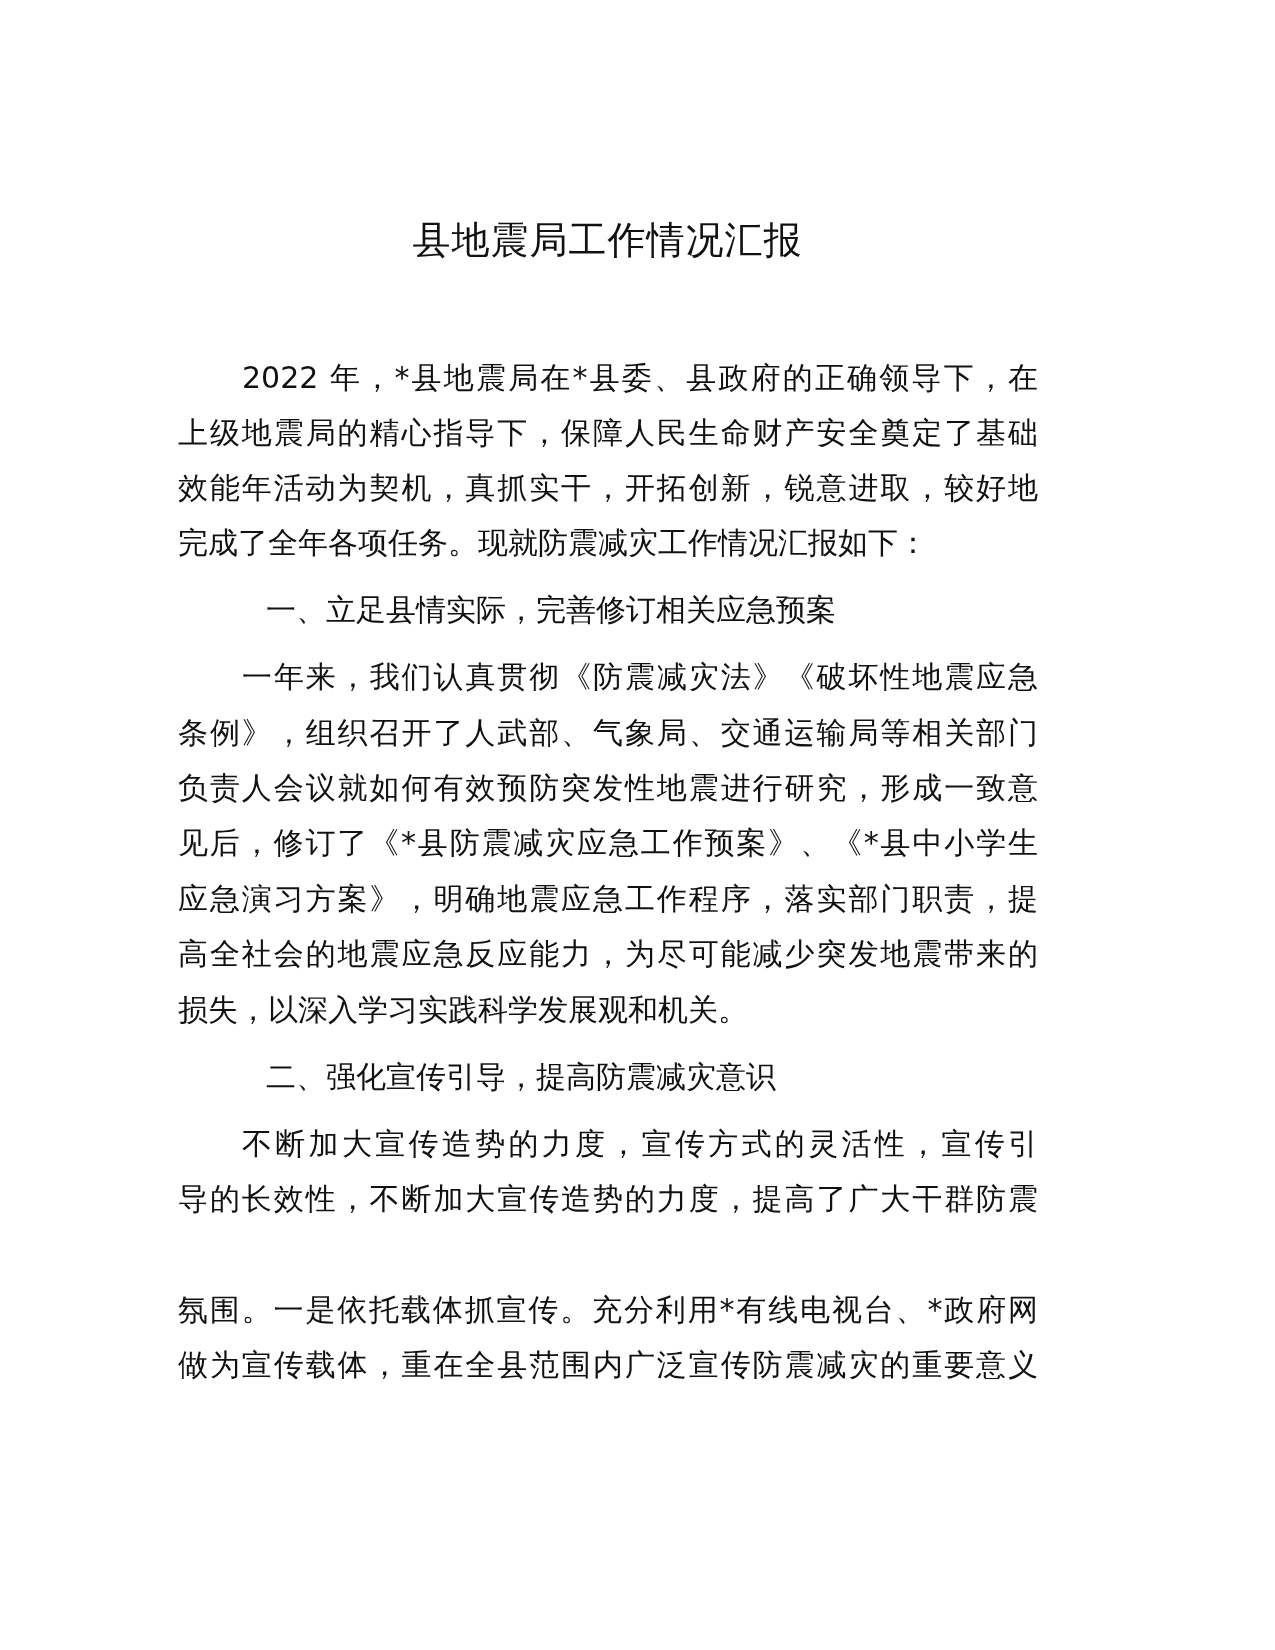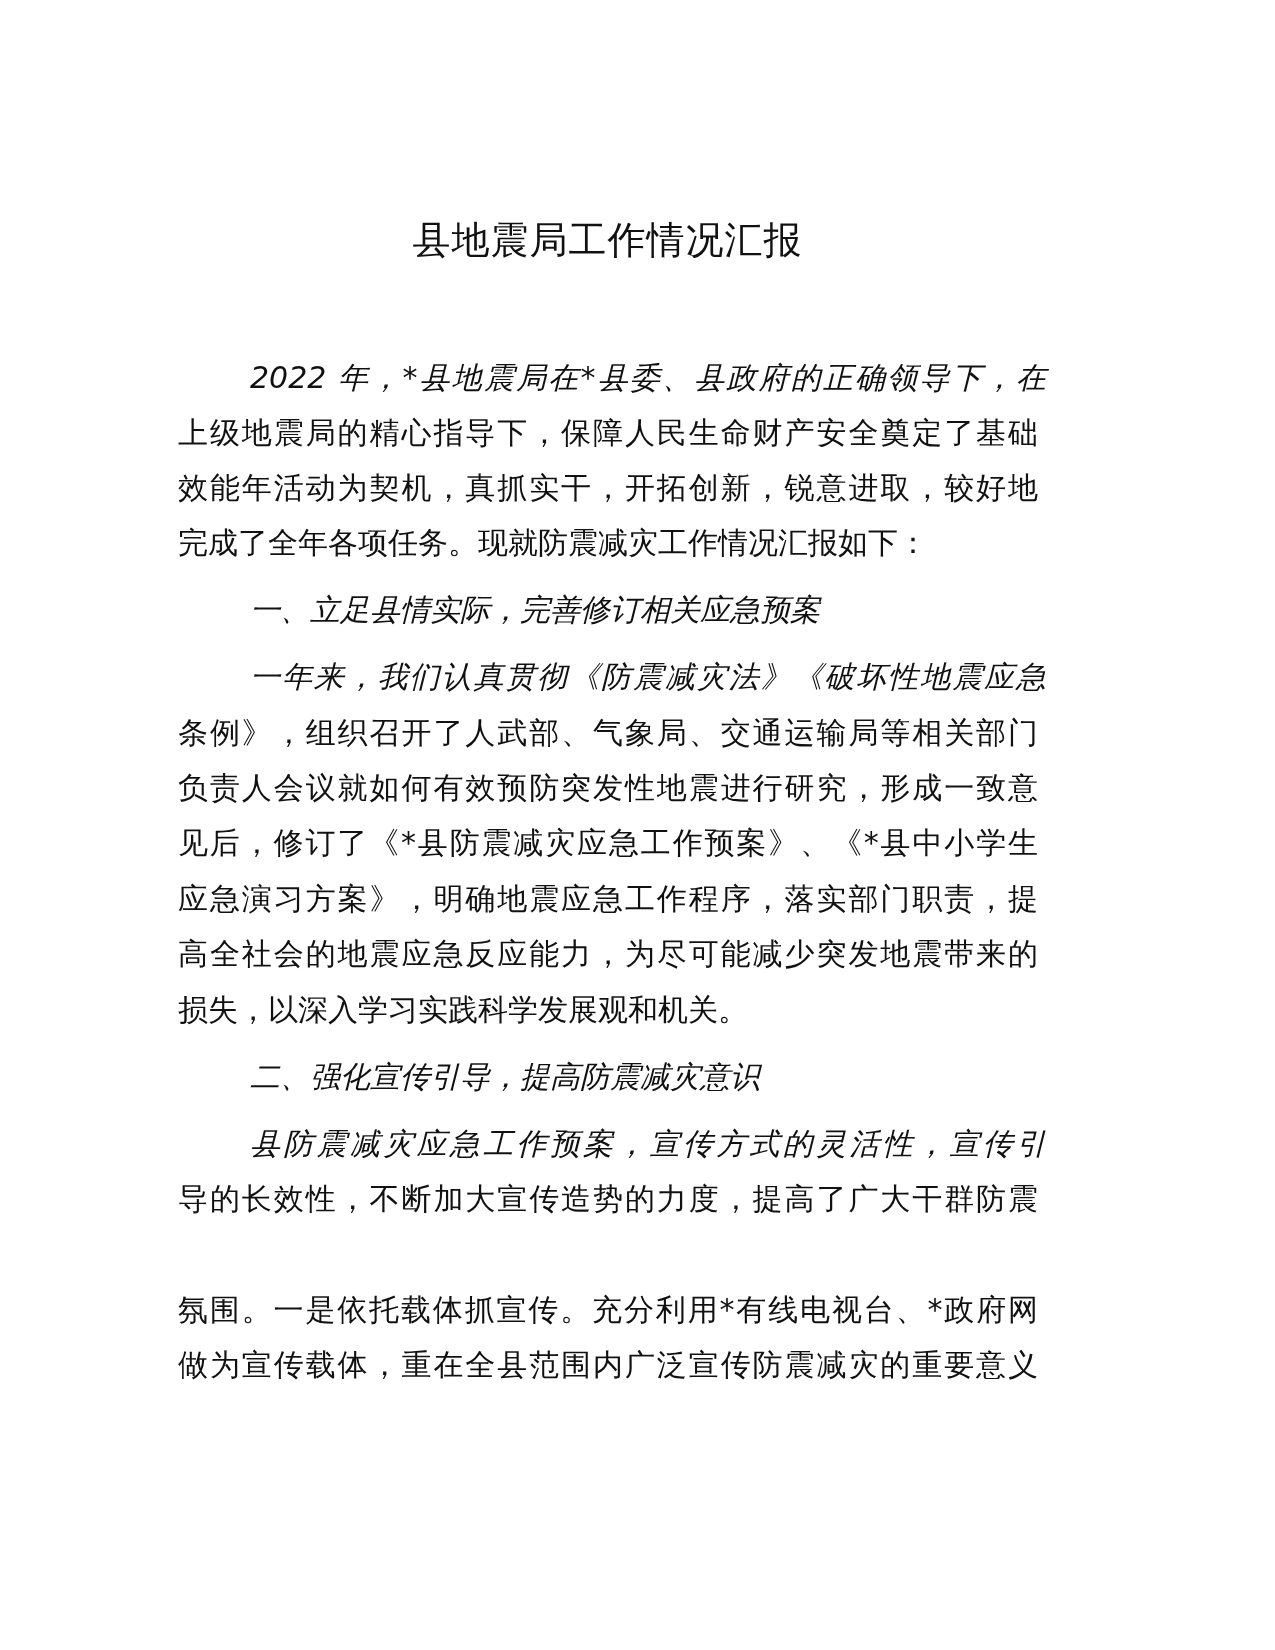--- a/index.html
+++ b/index.html
@@ -4,22 +4,22 @@
 <style>
   html, body { margin: 0; padding: 0; background: #ffffff; }
   body { width: 1275px; height: 1650px; position: relative; overflow: hidden;
          font-family: "DejaVu Sans", "Liberation Sans", sans-serif; color: #111111; }
   .page { position: absolute; left: 0; top: 0; width: 1275px; height: 1650px; background: #ffffff; }
   .title { position: absolute; top: 212px; left: 0; width: 1215px; text-align: center;
            font-size: 38px; line-height: 56px; letter-spacing: 1px; white-space: nowrap; }
   .line { position: absolute; left: 178px; width: 860px; font-size: 30px; line-height: 40px;
           white-space: nowrap; text-align: justify; text-align-last: justify; }
   .line.last { text-align-last: left; }
-  .line.indent { left: 250px; width: 796px; font-style: italic; }
-  .line.heading { text-align-last: left; }
+  .line.indent { left: 242px; width: 796px; }
+  .line.heading { text-align-last: left; margin-left: 24px; }
 </style>
 </head>
 <body>
 
 <div class="page">
   <div class="title">县地震局工作情况汇报</div>
 
   <div class="line indent" style="top:358px">2022 年，*县地震局在*县委、县政府的正确领导下，在</div>
   <div class="line" style="top:413px">上级地震局的精心指导下，保障人民生命财产安全奠定了基础</div>
   <div class="line" style="top:468px">效能年活动为契机，真抓实干，开拓创新，锐意进取，较好地</div>
@@ -30,17 +30,17 @@
   <div class="line indent" style="top:657px">一年来，我们认真贯彻《防震减灾法》《破坏性地震应急</div>
   <div class="line" style="top:713px">条例》，组织召开了人武部、气象局、交通运输局等相关部门</div>
   <div class="line" style="top:768px">负责人会议就如何有效预防突发性地震进行研究，形成一致意</div>
   <div class="line" style="top:823px">见后，修订了《*县防震减灾应急工作预案》、《*县中小学生</div>
   <div class="line" style="top:879px">应急演习方案》，明确地震应急工作程序，落实部门职责，提</div>
   <div class="line" style="top:934px">高全社会的地震应急反应能力，为尽可能减少突发地震带来的</div>
   <div class="line last" style="top:990px">损失，以深入学习实践科学发展观和机关。</div>
 
   <div class="line indent heading" style="top:1057px">二、强化宣传引导，提高防震减灾意识</div>
 
-  <div class="line indent" style="top:1124px">县防震减灾应急工作预案，宣传方式的灵活性，宣传引</div>
+  <div class="line indent" style="top:1124px">不断加大宣传造势的力度，宣传方式的灵活性，宣传引</div>
   <div class="line" style="top:1179px">导的长效性，不断加大宣传造势的力度，提高了广大干群防震</div>
   <div class="line" style="top:1290px">氛围。一是依托载体抓宣传。充分利用*有线电视台、*政府网</div>
   <div class="line" style="top:1345px">做为宣传载体，重在全县范围内广泛宣传防震减灾的重要意义</div>
 </div>
 
 </body></html>

